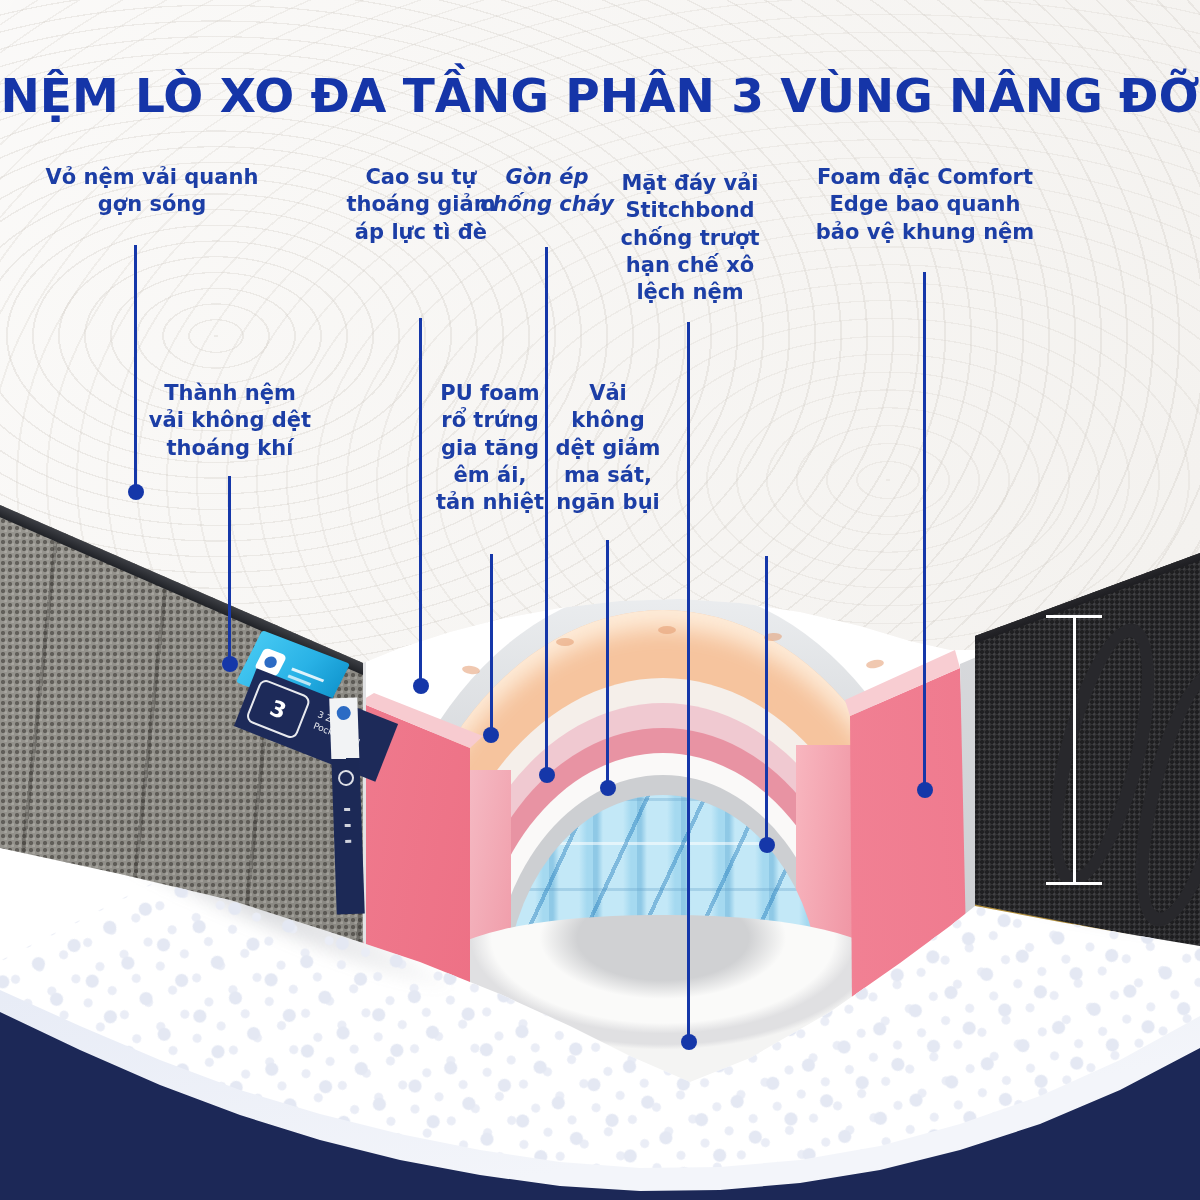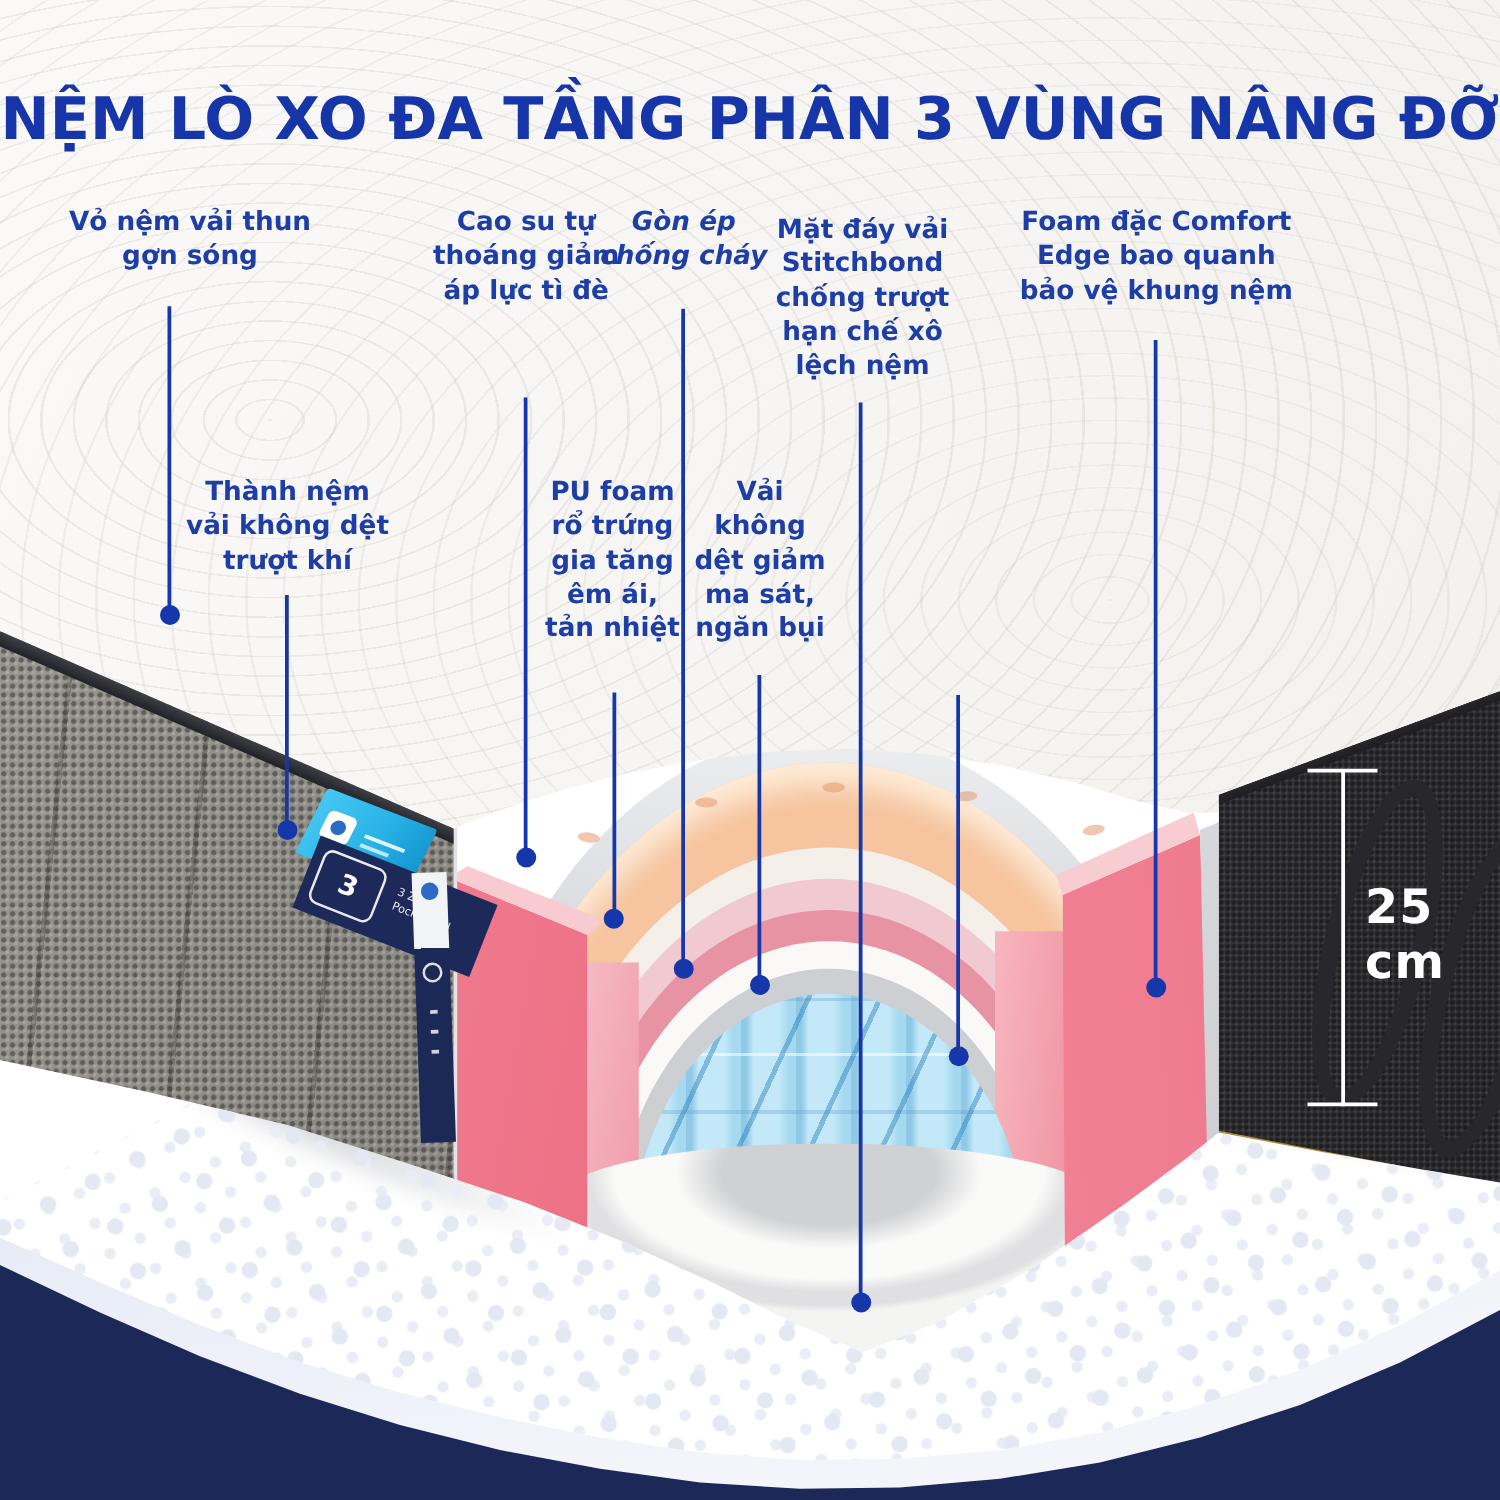--- a/index.html
+++ b/index.html
@@ -224,44 +224,43 @@
     <div class="halftone"></div>
     <div class="halftone-fade"></div>
     <div class="halo"></div>
     <div class="navy"></div>
   </div>
 
   <div class="measure">
     <div class="m-cap m-cap-top"></div>
     <div class="m-line"></div>
     <div class="m-cap m-cap-bot"></div>
-    <div class="m-label">25 cm</div>
   </div>
 
   <div class="overlay">
     <div class="title">NỆM LÒ XO ĐA TẦNG PHÂN 3 VÙNG NÂNG ĐỠ</div>
 
-    <div class="callout co-cover">Vỏ nệm vải thun
+    <div class="callout co-cover">Vỏ nệm vải quanh
 gợn sóng</div>
     <div class="callout co-latex">Cao su tự
 thoáng giảm
 áp lực tì đè</div>
     <div class="callout co-cotton">Gòn ép
 chống cháy</div>
     <div class="callout co-bottom">Mặt đáy vải
 Stitchbond
 chống trượt
 hạn chế xô
 lệch nệm</div>
     <div class="callout co-edge">Foam đặc Comfort
 Edge bao quanh
 bảo vệ khung nệm</div>
     <div class="callout co-side">Thành nệm
 vải không dệt
-trượt khí</div>
+thoáng khí</div>
     <div class="callout co-nonwoven">Vải
 không
 dệt giảm
 ma sát,
 ngăn bụi</div>
     <div class="callout co-pu">PU foam
 rổ trứng
 gia tăng
 êm ái,
 tản nhiệt</div>

